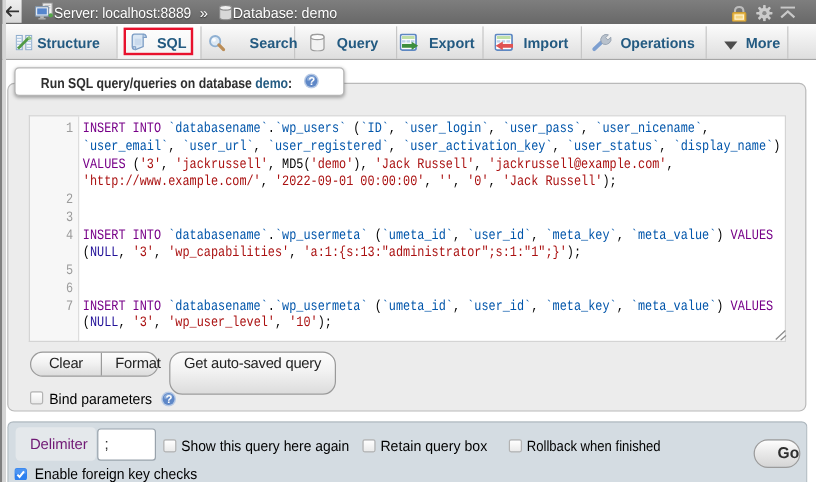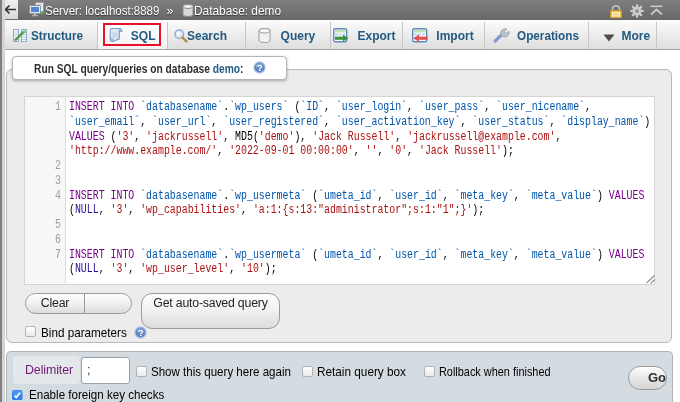--- a/index.html
+++ b/index.html
@@ -174,21 +174,21 @@
   <path d="M5 14.4 Q2.5 14.3 2.7 11.9 L5.1 11.9 Z" fill="#c3d7ec" stroke="#7b9cc4" stroke-width="0.8"></path>
   <rect x="4.3" y="5.2" width="5.5" height="5.5" fill="#c9daed"></rect>
 </svg>
 <div class="abs tablbl" style="left:130.8px">SQL</div>
 
 <svg class="abs" style="left:174px;top:29px" width="14" height="14" viewBox="0 0 14 14">
   <circle cx="5.3" cy="5.3" r="4.3" fill="#dde9f4" stroke="#8fb0d2" stroke-width="1.5"></circle>
   <circle cx="4.3" cy="4.2" r="1.6" fill="#fdfeff"></circle>
   <path d="M8.4 8.4 L12.3 12.3" stroke="#bb8d57" stroke-width="2.7" stroke-linecap="round"></path>
 </svg>
-<div class="abs tablbl" style="left:187px">Search</div>
+<div class="abs tablbl" style="left:208px">Search</div>
 
 <svg class="abs" style="left:258px;top:28px" width="13" height="15" viewBox="0 0 13 15">
   <path d="M1 2.8 Q1 0.5 6.5 0.5 Q12 0.5 12 2.8 L12 12.2 Q12 14.5 6.5 14.5 Q1 14.5 1 12.2 Z" fill="#f2f2f2" stroke="#9b9b9b" stroke-width="1"></path>
   <ellipse cx="6.5" cy="2.8" rx="5.5" ry="2.2" fill="#fbfbfb" stroke="#9b9b9b" stroke-width="1"></ellipse>
 </svg>
 <div class="abs tablbl" style="left:280.6px">Query</div>
 
 <svg class="abs" style="left:333px;top:28px" width="16" height="15" viewBox="0 0 16 15">
   <rect x="0.7" y="0.7" width="13" height="13" rx="1.5" fill="#fff" stroke="#5e88c2" stroke-width="1.4"></rect>
   <rect x="2" y="2" width="10.5" height="2.5" fill="#c0e0a8"></rect>
@@ -261,20 +261,21 @@
 
 <span class="k">INSERT INTO</span> <span class="v">`databasename`</span>.<span class="v">`wp_usermeta`</span> (<span class="v">`umeta_id`</span>, <span class="v">`user_id`</span>, <span class="v">`meta_key`</span>, <span class="v">`meta_value`</span>) <span class="k">VALUES</span>
 (<span class="a">NULL</span>, <span class="s">'3'</span>, <span class="s">'wp_user_level'</span>, <span class="s">'10'</span>);</pre>
 
 <svg class="abs" style="left:645px;top:274px" width="11" height="10" viewBox="0 0 11 10">
   <path d="M1.5 9 L9.5 1.5 M5.5 9.5 L10 5.5" stroke="#8f8f8f" stroke-width="1.1"></path>
 </svg>
 
 <div class="abs" id="btngrp">
     <div class="cell" style="width:59px;border-right:1px solid #9a9a9a">Clear</div>
+    <div class="cell" style="width:60px">Format</div>
   </div>
 <div class="abs btn" style="left:141px;top:293px;width:139px">Get auto-saved query</div>
 
 <div class="abs cb" style="left:25px;top:326px"></div>
 <div class="abs lbl" style="left:41.3px;top:326px;transform:scaleX(0.943);transform-origin:0 0">Bind parameters</div>
 <svg class="abs" style="left:134px;top:326px" width="13" height="13" viewBox="0 0 13 13">
   <circle cx="6.5" cy="6.5" r="6.2" fill="#b7c9e4"></circle>
   <circle cx="6.5" cy="6.5" r="5" fill="#5e87c7"></circle>
   <path d="M2.5 4.5 Q4 2 6.5 2.2 Q9.5 2.5 9.8 4.4 Q6 4 5 6.5 L3.2 6.2 Z" fill="#88a9d8"></path>
   <text x="6.8" y="9.8" font-family="Liberation Sans" font-size="9.5" font-weight="bold" fill="#fff" text-anchor="middle">?</text>

